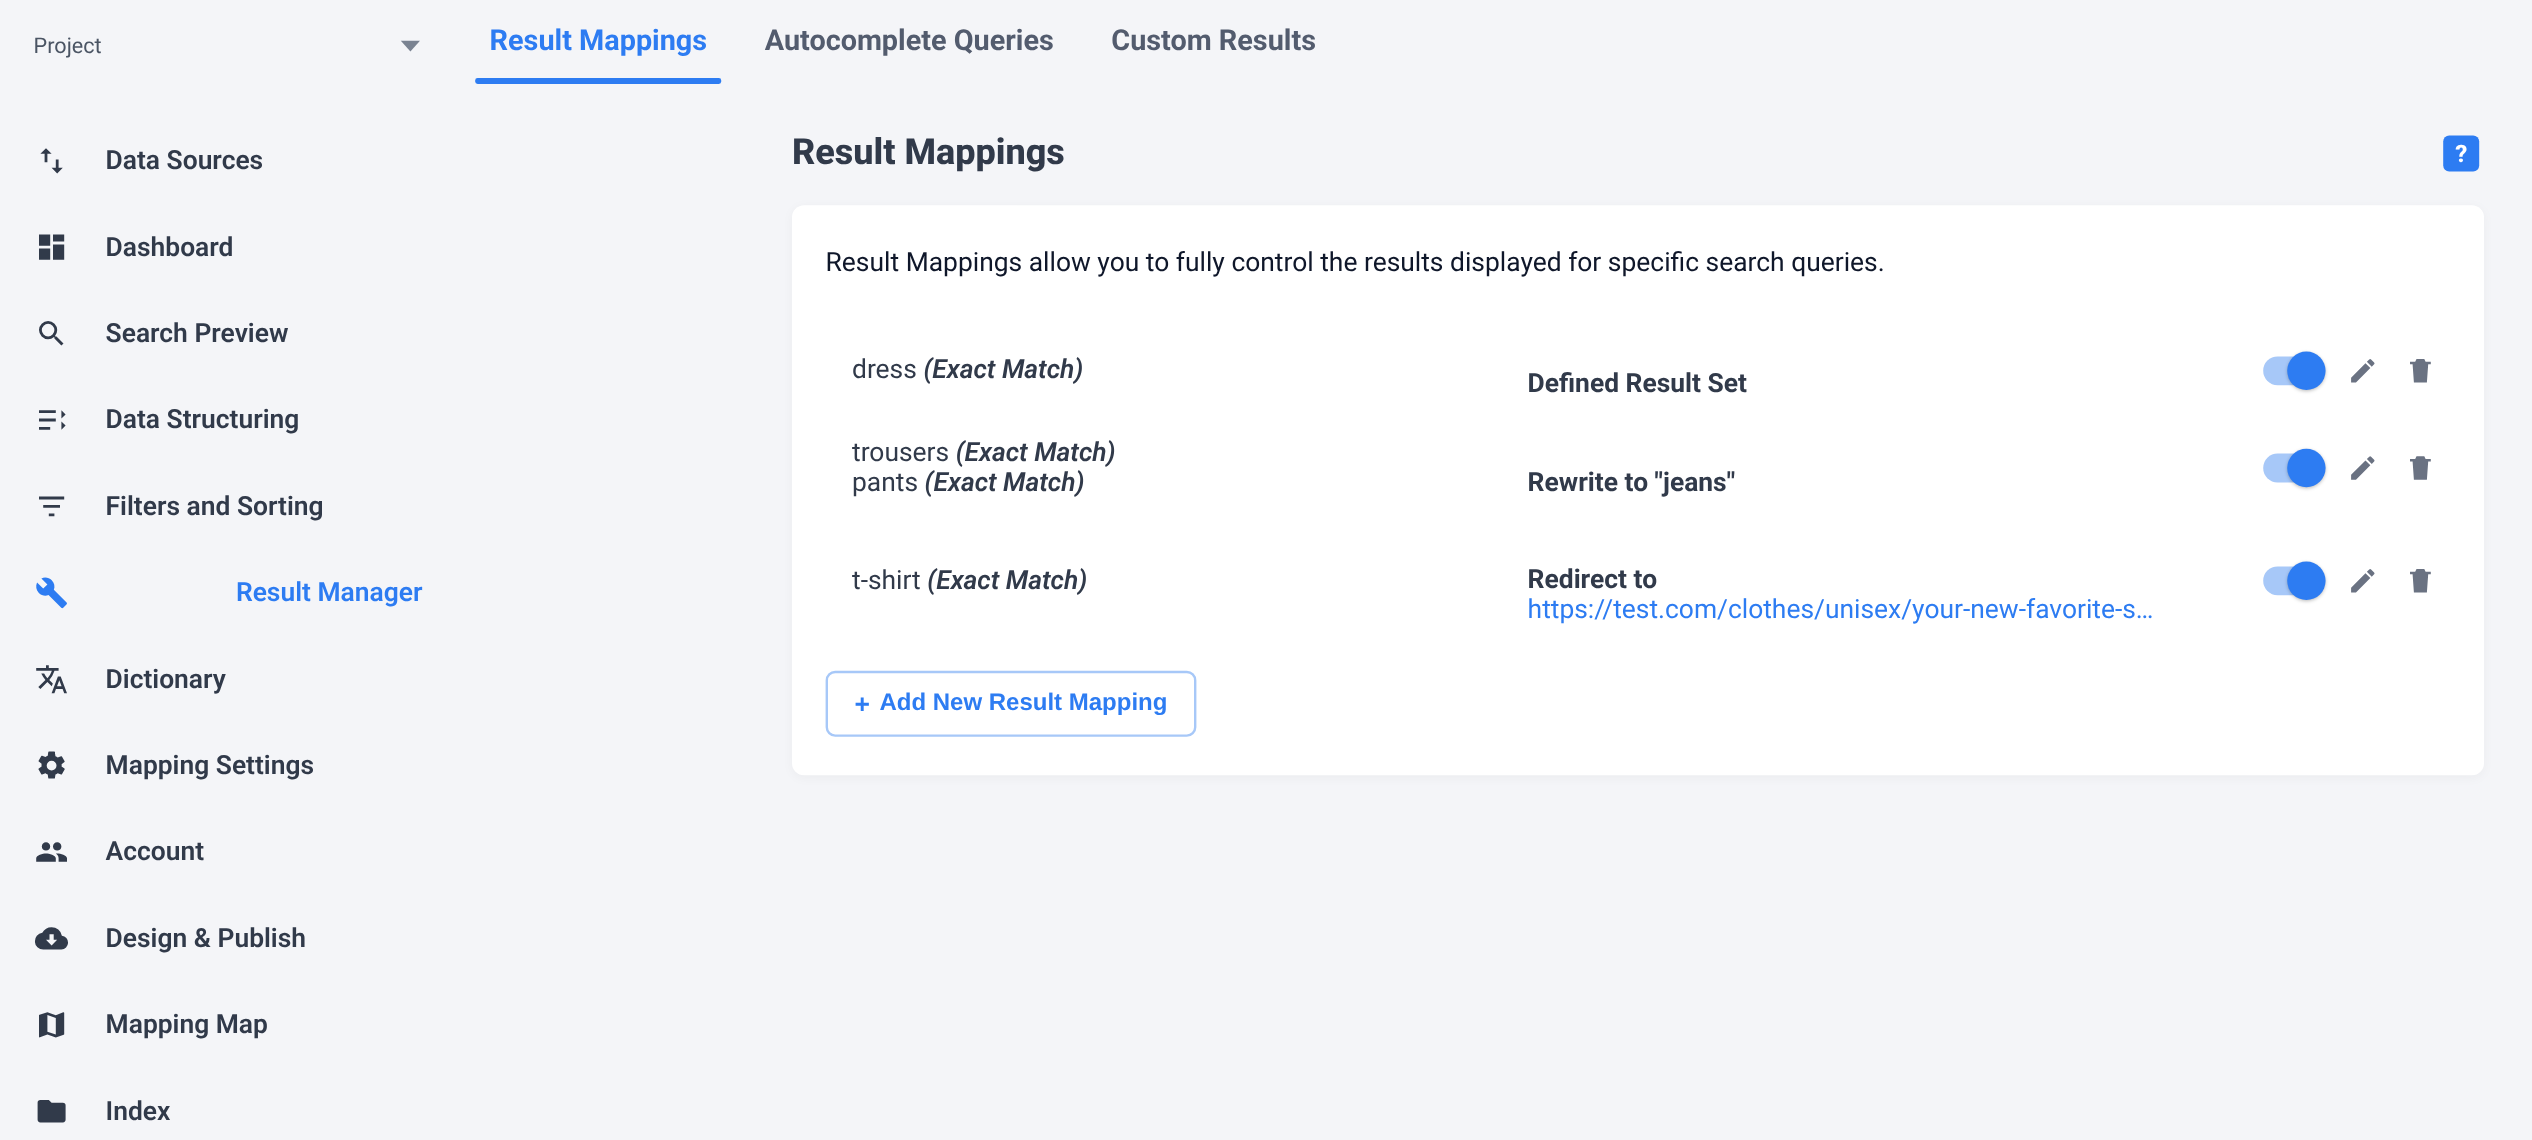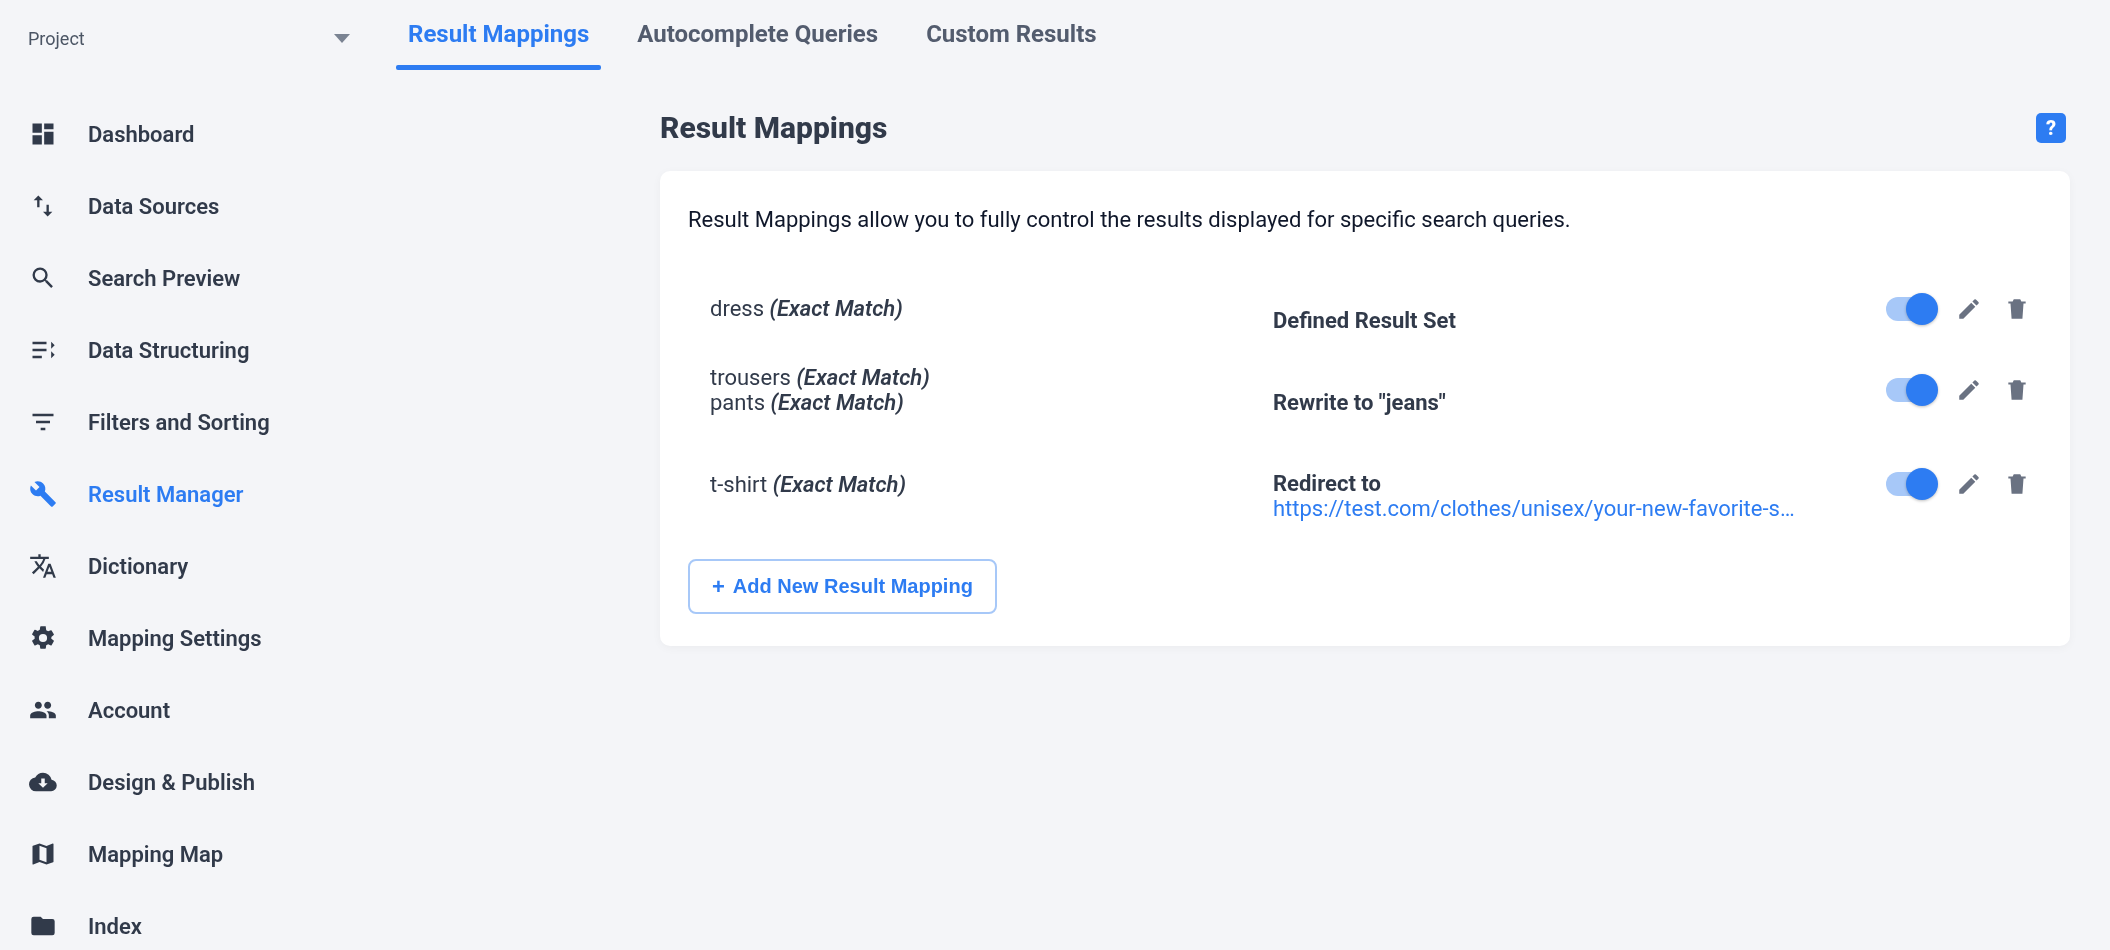--- a/index.html
+++ b/index.html
@@ -39,21 +39,21 @@
     display: flex;
     align-items: center;
     gap: 30px;
     padding: 0 28px;
     height: 72px;
     cursor: pointer;
     color: #313a4a;
     font-size: 22px;
     font-weight: 600;
   }
-  .nav-item.active { color: #2d7cf2; }
+  .nav-item.active { color: #2d7cf2; justify-content: space-between; }
   .nav-item.active .nav-icon svg { fill: #2d7cf2; }
   .nav-icon {
     width: 30px; height: 30px;
     display: flex; align-items: center; justify-content: center;
     flex: 0 0 30px;
   }
   .nav-icon svg { width: 28px; height: 28px; fill: #313a4a; }
 
   .main { flex: 1; padding: 0 40px 0 0; }
 
@@ -198,32 +198,32 @@
   <aside class="sidebar">
     <div class="project-row">
       <span class="project-label">Project</span>
       <span class="chevron-down"></span>
     </div>
 
     <nav class="nav">
       <div class="nav-item">
         <span class="nav-icon">
           <svg viewBox="0 0 24 24">
+              <path d="M8 3l-4 4h3v6h2V7h3L8 3zm8 18l4-4h-3V11h-2v6h-3l4 4z"></path>
+            </svg>
+        </span>
+        <span>Data Sources</span>
+      </div>
+      <div class="nav-item">
+        <span class="nav-icon">
+          <svg viewBox="0 0 24 24">
               <path d="M3 3h8v8H3V3zm0 10h8v8H3v-8zm10-10h8v5h-8V3zm0 7h8v11h-8V10z"></path>
             </svg>
         </span>
         <span>Dashboard</span>
-      </div>
-      <div class="nav-item">
-        <span class="nav-icon">
-          <svg viewBox="0 0 24 24">
-              <path d="M8 3l-4 4h3v6h2V7h3L8 3zm8 18l4-4h-3V11h-2v6h-3l4 4z"></path>
-            </svg>
-        </span>
-        <span>Data Sources</span>
       </div>
       <div class="nav-item">
         <span class="nav-icon">
           <svg viewBox="0 0 24 24">
               <path d="M15.5 14h-.79l-.28-.27A6.47 6.47 0 0016 9.5 6.5 6.5 0 109.5 16a6.47 6.47 0 004.23-1.57l.27.28v.79l5 5L20.5 19l-5-5zM9.5 14A4.5 4.5 0 1114 9.5 4.5 4.5 0 019.5 14z"></path>
             </svg>
         </span>
         <span>Search Preview</span>
       </div>
       <div class="nav-item">

